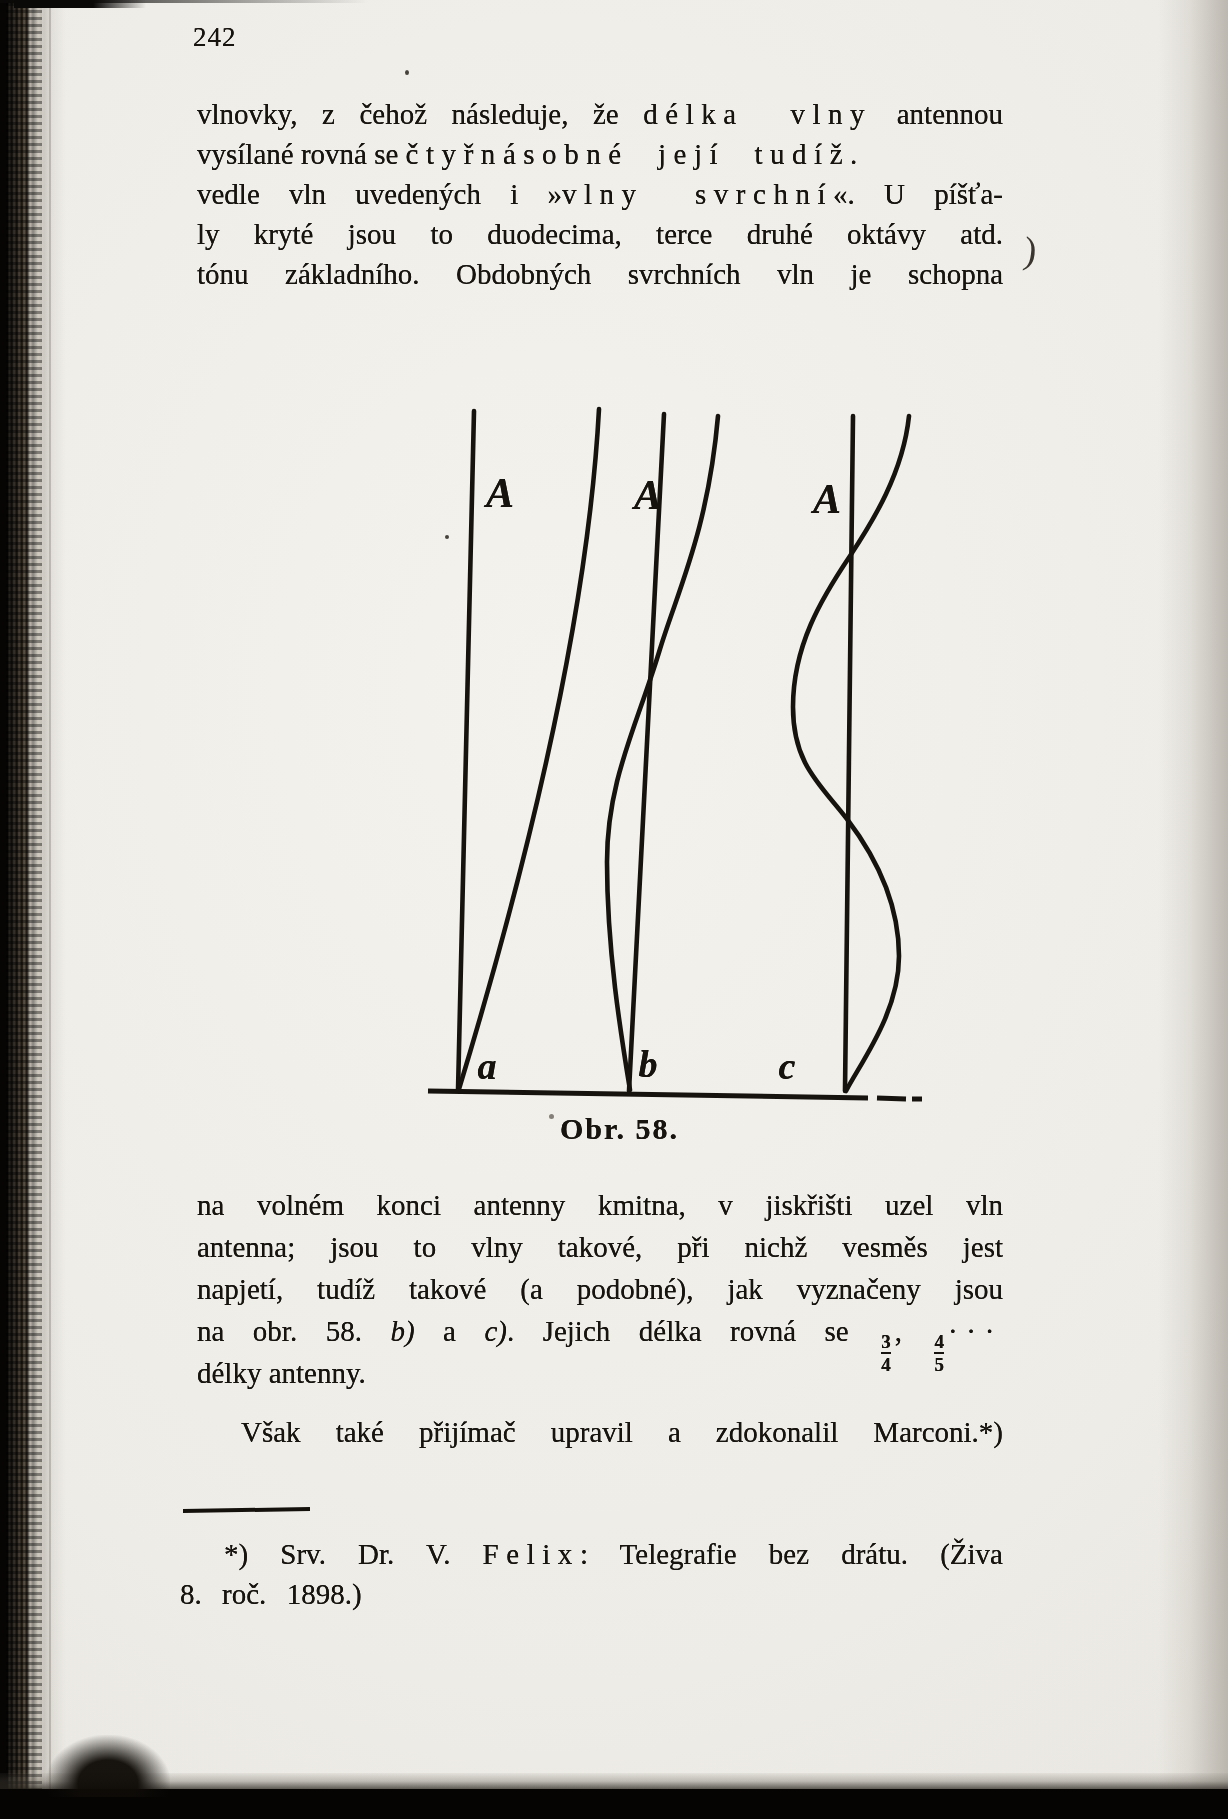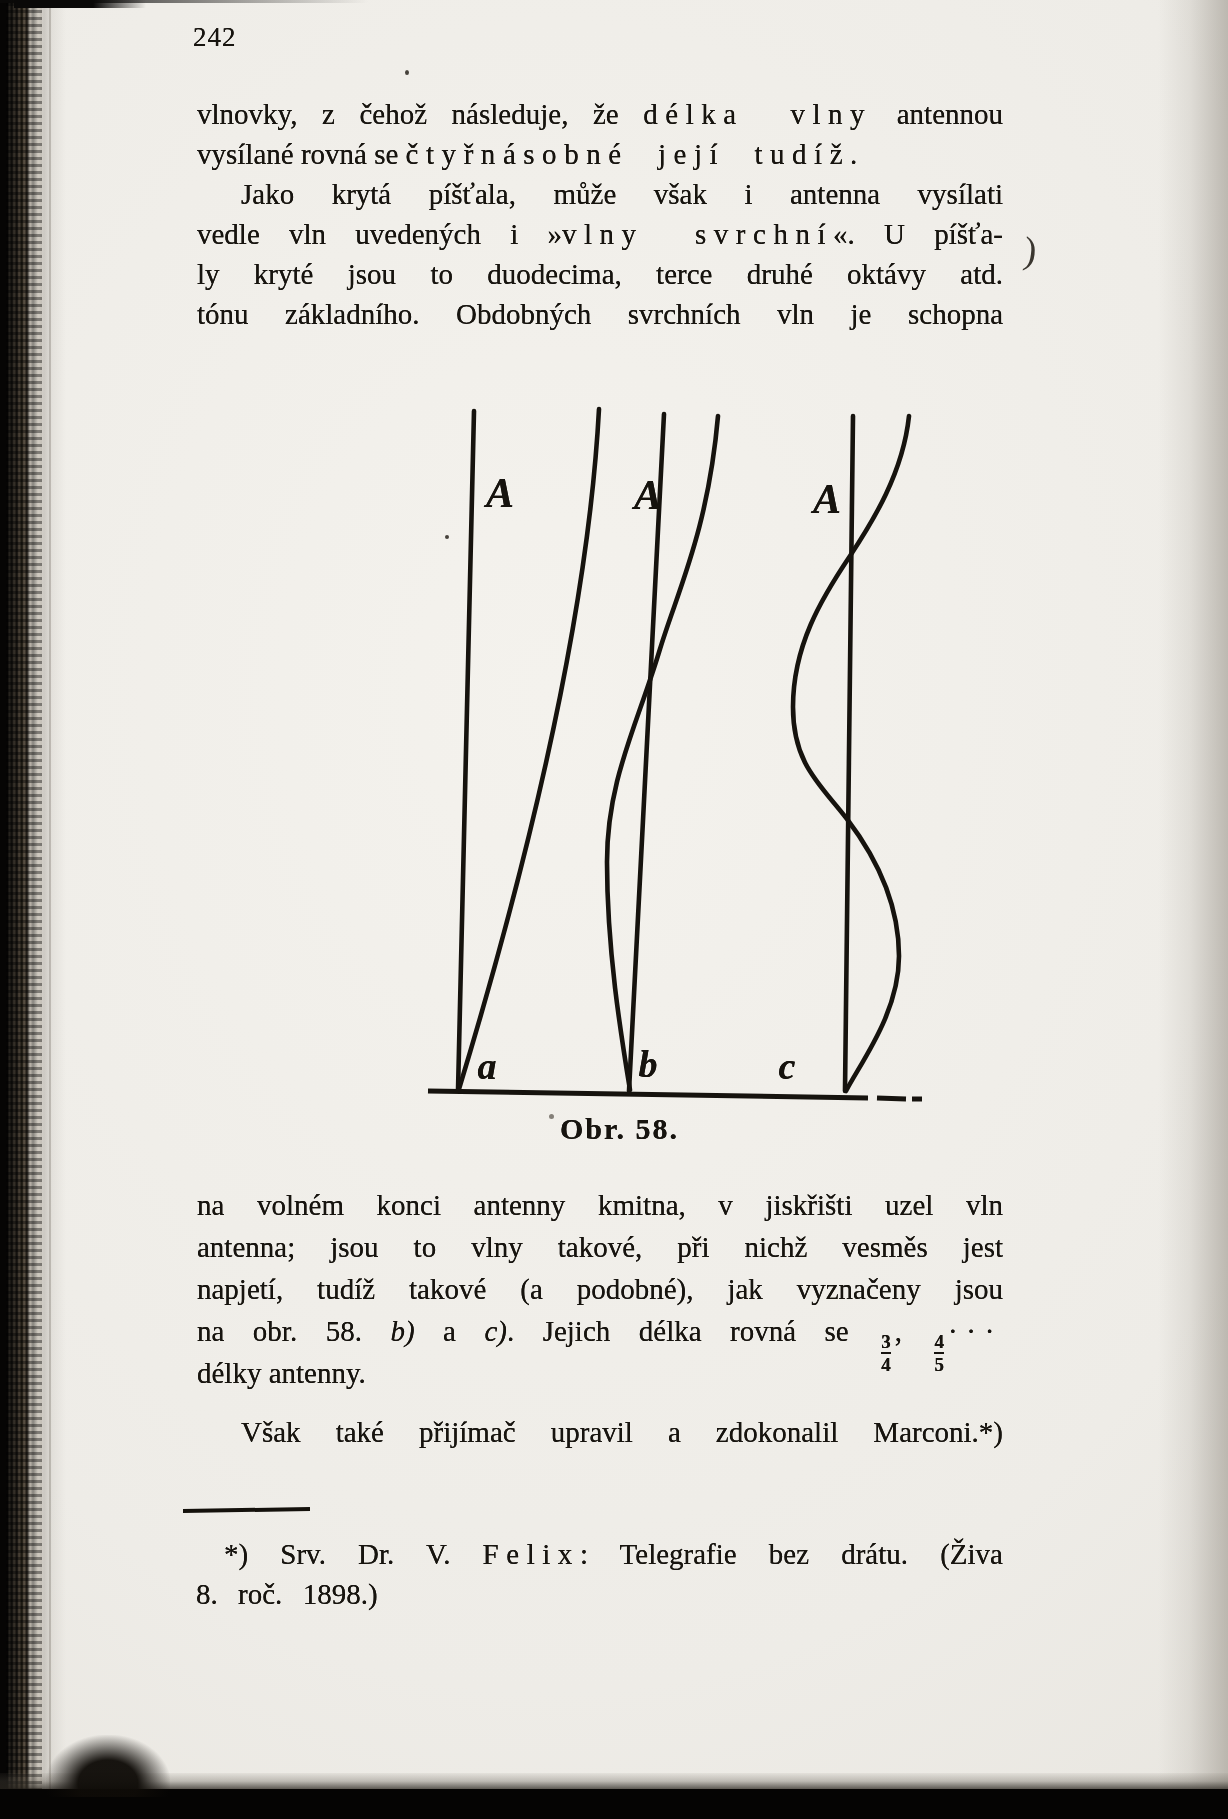--- a/index.html
+++ b/index.html
@@ -52,21 +52,21 @@
   .page-number{position:absolute;left:193px;top:22px;font-size:27px;font-weight:normal;letter-spacing:1px;}
   .textblock{position:absolute;left:197px;width:806px;font-size:29px;}
   .line{height:40px;line-height:40px;text-align:justify;text-align-last:justify;}
   .p3 .line{height:42px;line-height:42px;}
   .footnote .line{height:40px;line-height:40px;}
   .endline{text-align-last:left;}
   .indent{text-indent:44px;}
   .g{letter-spacing:0.26em;word-spacing:0.5em;}
   .it{font-style:italic;}
   .dots{letter-spacing:0.3em;}
-  .wsp{word-spacing:0.45em;margin-left:16px;}
+  .wsp{word-spacing:0.45em;}
   .frac{display:inline-flex;flex-direction:column;align-items:center;font-size:19px;line-height:1.05;vertical-align:-7px;margin:0 4px;font-weight:bold;}
   .frac .den{border-top:2px solid currentColor;padding-top:1px;}
   .fig-caption{position:absolute;left:560px;top:1112px;width:180px;font-size:30px;font-weight:bold;letter-spacing:2px;}
   .rule{position:absolute;left:183px;top:1508px;width:127px;height:4px;background:#14110c;transform:rotate(-0.8deg);}
   
   .figure-svg{position:absolute;left:405px;top:340px;}
   .fig-stroke{stroke:#16130e;stroke-width:4.6;fill:none;stroke-linecap:round;}
   .fig-ground{stroke:#16130e;stroke-width:5;fill:none;stroke-linecap:butt;}
   .figA{font:italic bold 42px "Liberation Serif",serif;fill:#16130e;}
   .figl{font:italic bold 38px "Liberation Serif",serif;fill:#16130e;}
@@ -91,21 +91,20 @@
   <div class="margin-mark">)</div>
 
   <div class="page-number">242</div>
 
   <div class="textblock" style="top:94px;">
     <div class="line"><span>vlnovky, z čehož následuje, že </span><span class="g">délka vlny</span><span> antennou</span></div>
     <div class="line endline"><span>vysílané rovná se </span><span class="g">čtyřnásobné její tudíž.</span></div>
   </div>
 
   <div class="textblock" style="top:174px;">
-    <div class="line indent">Jako krytá píšťala, může však i antenna vysílati</div>
     <div class="line"><span>vedle vln uvedených i »</span><span class="g">vlny svrchní</span><span>«. U píšťa-</span></div>
     <div class="line">ly kryté jsou to duodecima, terce druhé oktávy atd.</div>
     <div class="line">tónu základního. Obdobných svrchních vln je schopna</div>
   </div>
 
   <svg class="figure-svg" width="540" height="790" viewBox="405 340 540 790">
 
     <line class="fig-stroke" x1="474" y1="411" x2="458" y2="1091"></line>
     <line class="fig-stroke" x1="664" y1="414" x2="629" y2="1091"></line>
     <line class="fig-stroke" x1="853" y1="416" x2="845" y2="1091"></line>

